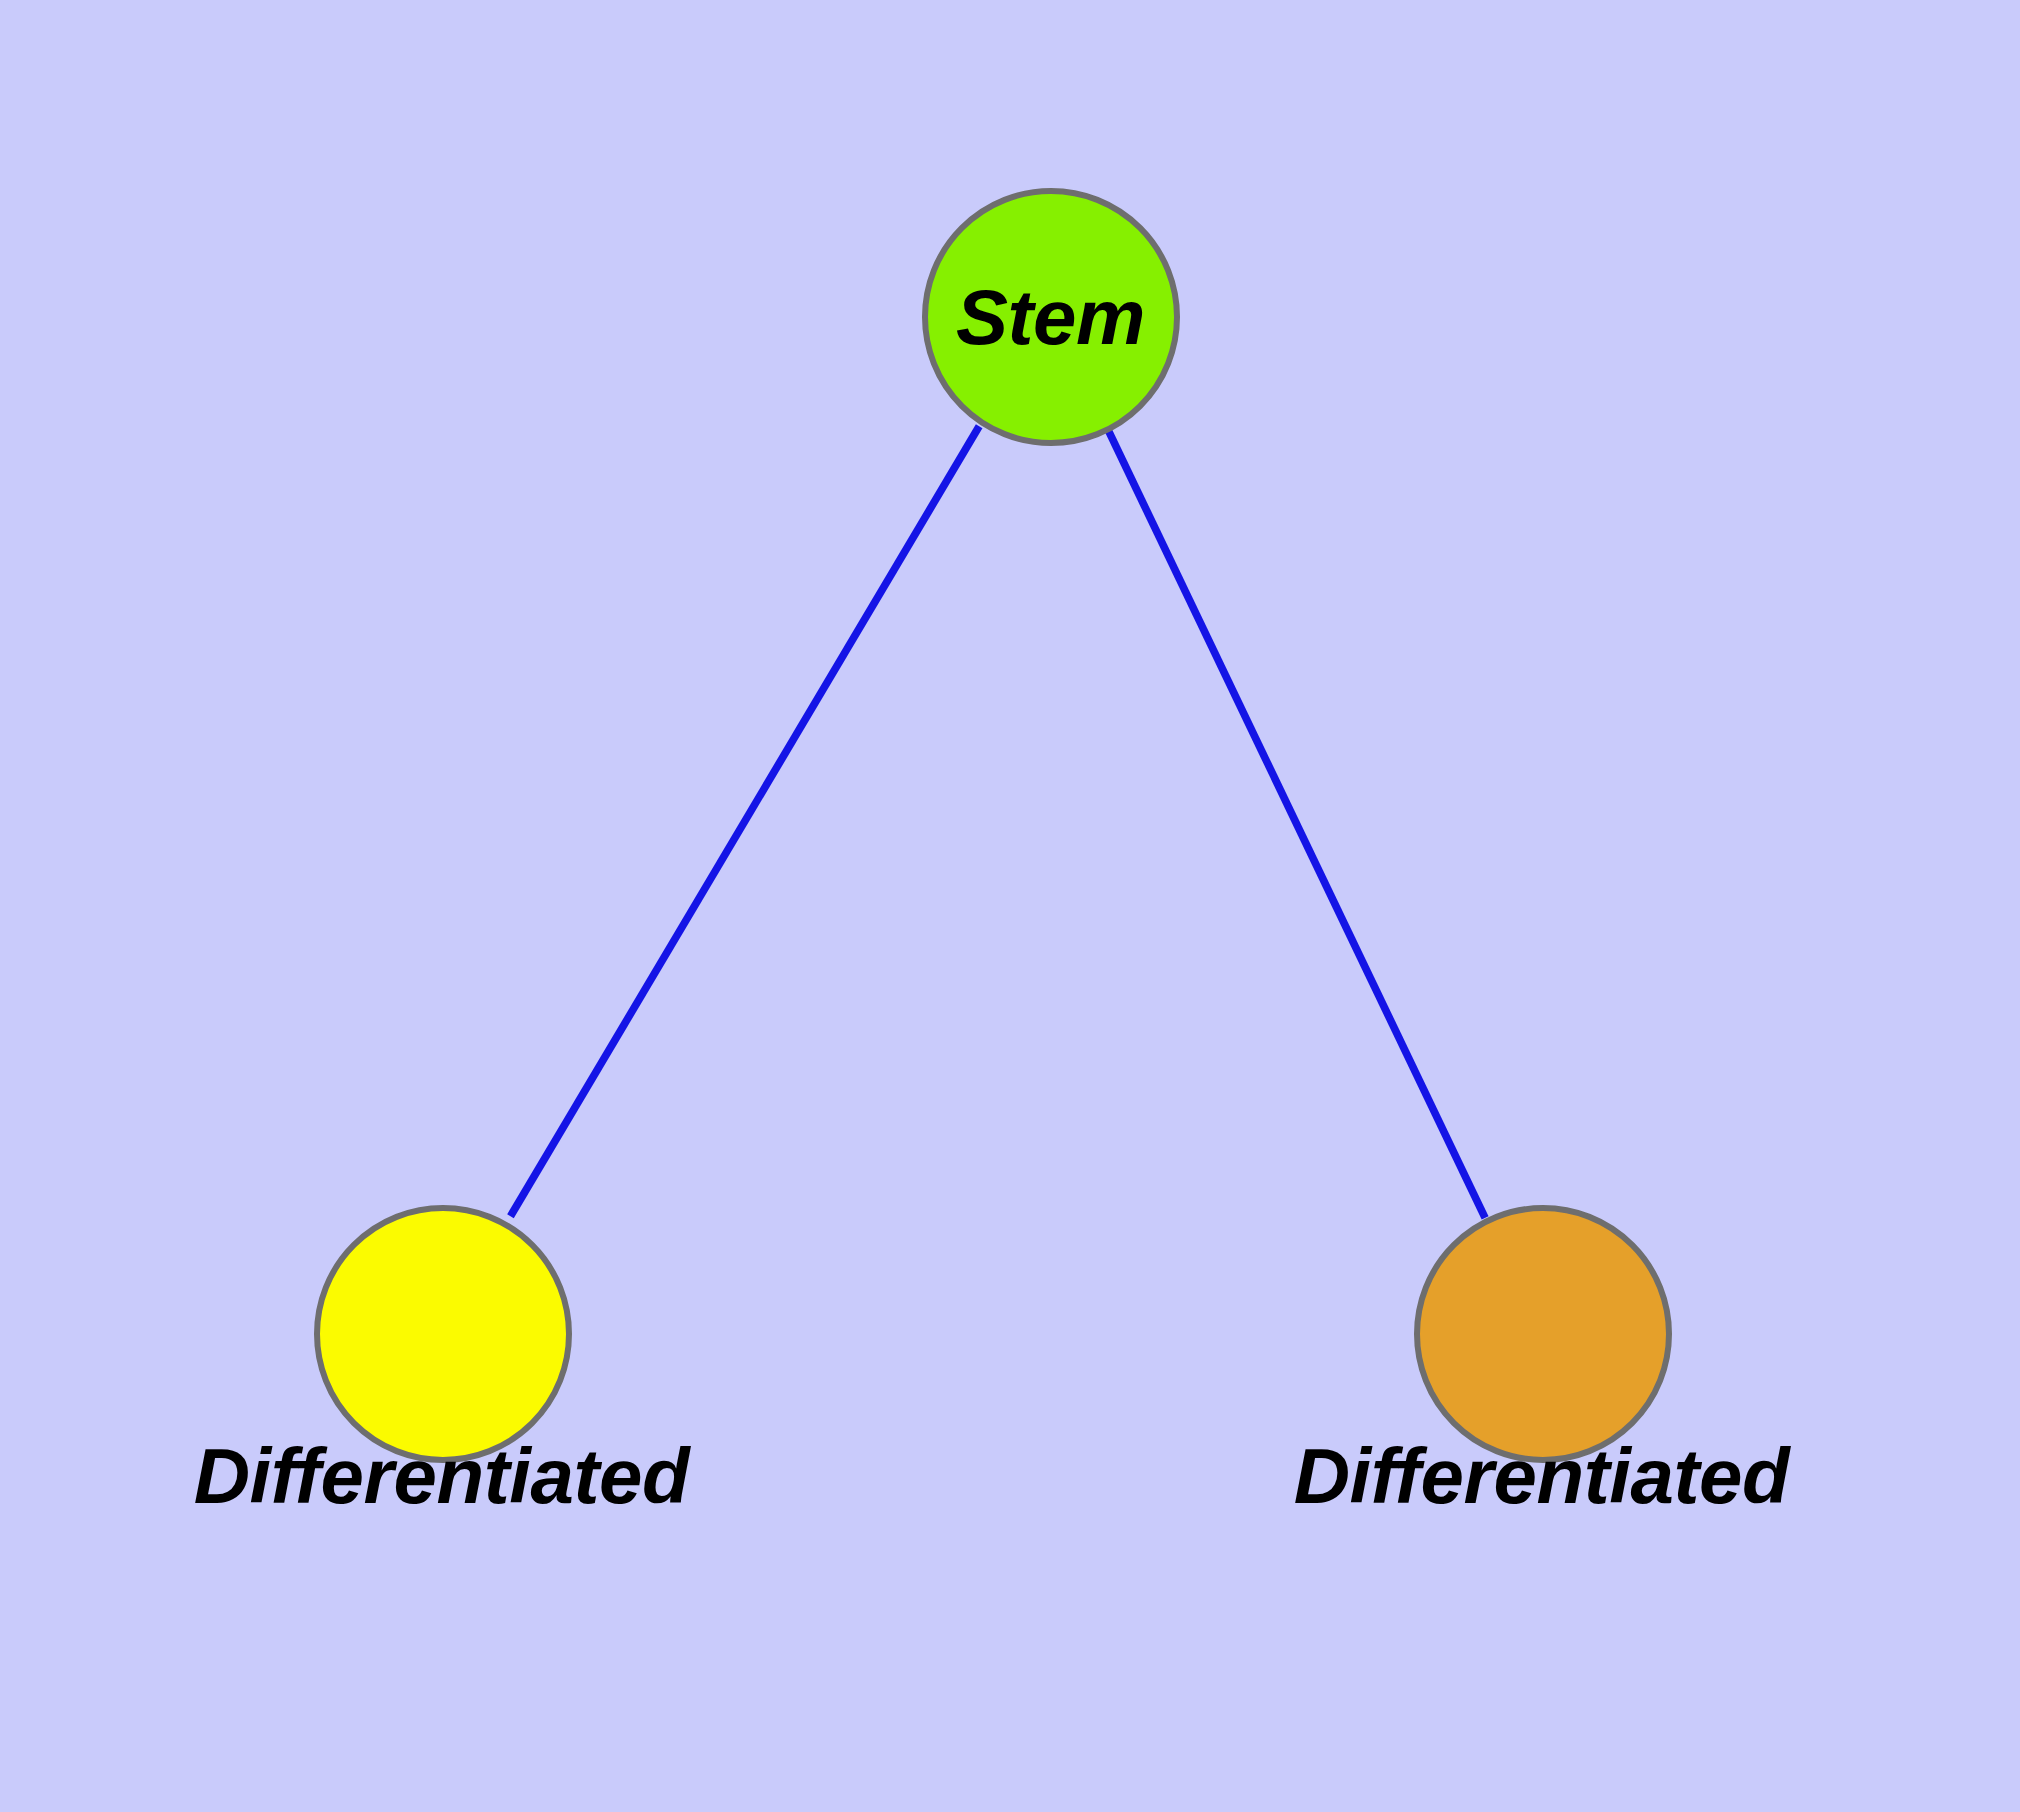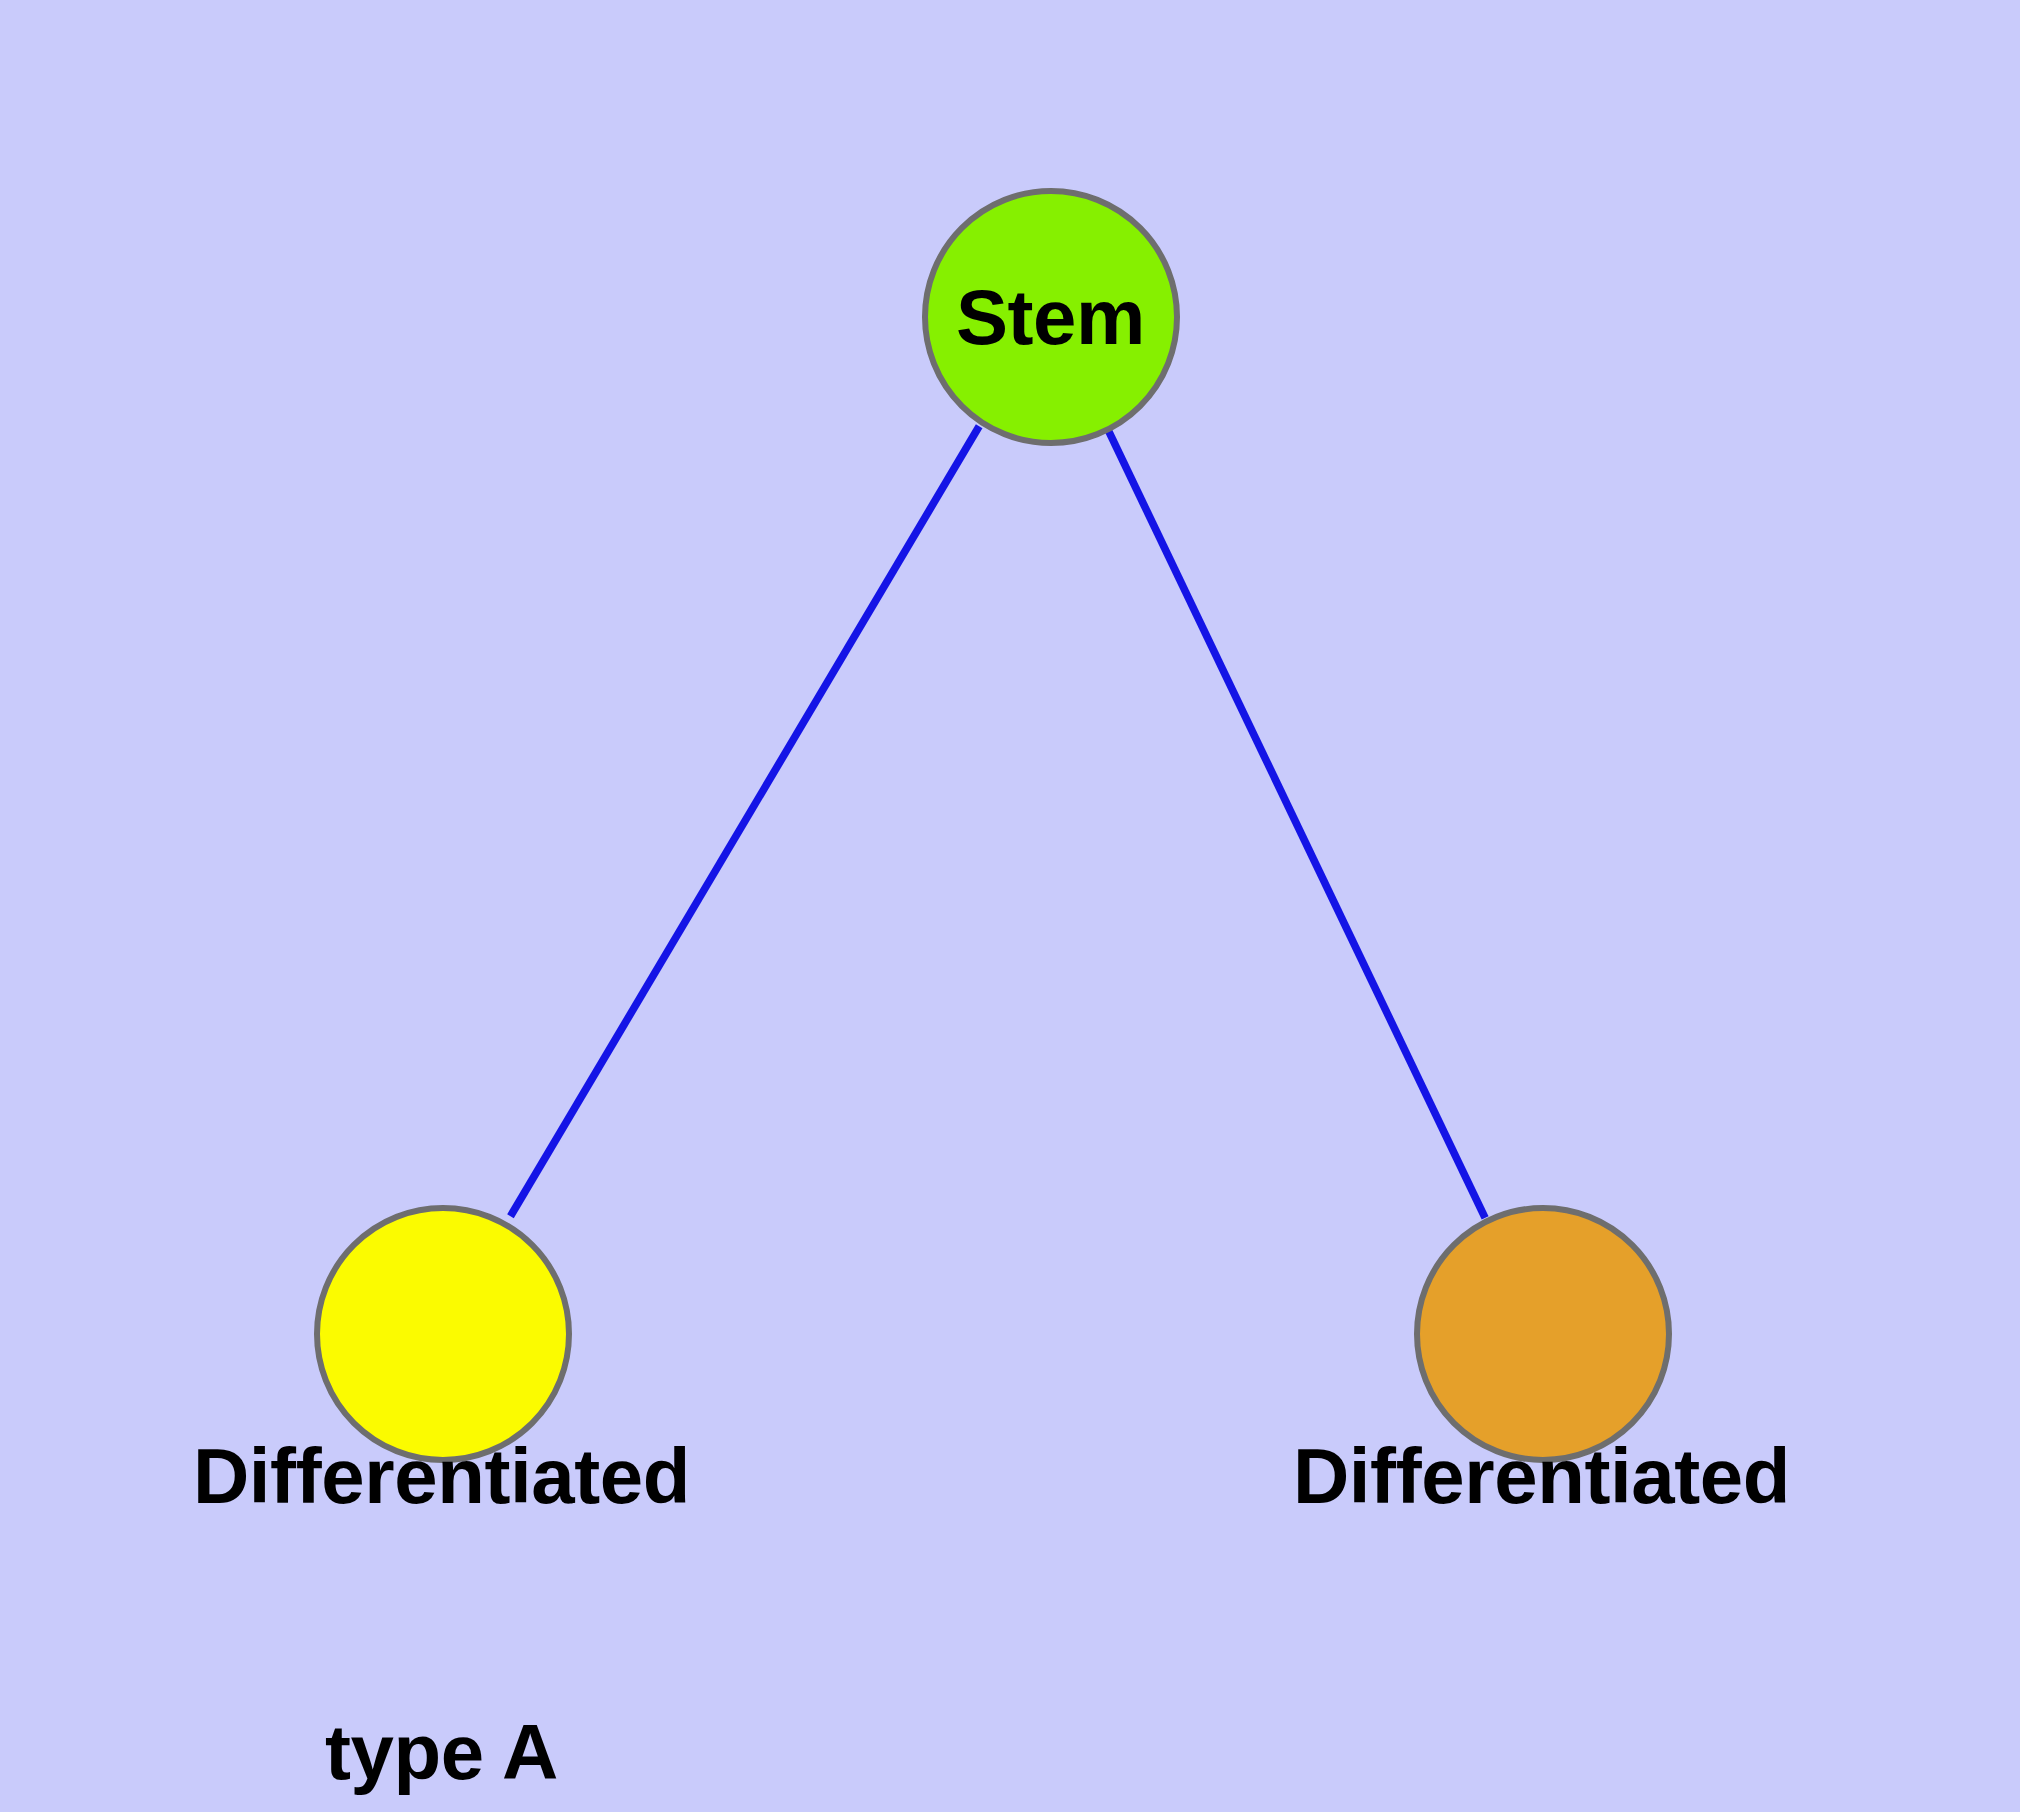--- a/index.html
+++ b/index.html
@@ -7,20 +7,21 @@
     padding: 0;
     background: #ffffff;
   }
   #canvas {
     position: relative;
     width: 2021px;
     height: 1812px;
     background: #c9cbfb;
     overflow: hidden;
     font-family: "Liberation Sans", "DejaVu Sans", sans-serif;
+    font-style: italic;
   }
   #edge-layer {
     position: absolute;
     left: 0;
     top: 0;
     width: 2021px;
     height: 1812px;
     z-index: 1;
   }
   .node {
@@ -94,21 +95,20 @@
   </svg>
 
   <div class="node node-stem" style="left: 922px; top: 188px; width: 258px; height: 258px; background: rgb(134, 240, 0); border-color: rgb(110, 110, 110);"></div>
   <div class="node node-typea" style="left: 314px; top: 1205px; width: 258px; height: 258px; background: rgb(251, 251, 0); border-color: rgb(110, 110, 110);"></div>
   <div class="node node-typeb" style="left: 1414px; top: 1205px; width: 258px; height: 258px; background: rgb(229, 160, 42); border-color: rgb(110, 110, 110);"></div>
 
   <div class="node-label label-stem" style="color: rgb(0, 0, 0);">Stem</div>
 
   <div class="node-label label-typea" style="color: rgb(0, 0, 0);">
     <div>Differentiated</div>
-    <div>type A</div>
   </div>
 
   <div class="node-label label-typeb" style="color: rgb(0, 0, 0);">
     <div>Differentiated</div>
   </div>
 
 </div>
 
 
 </body></html>

